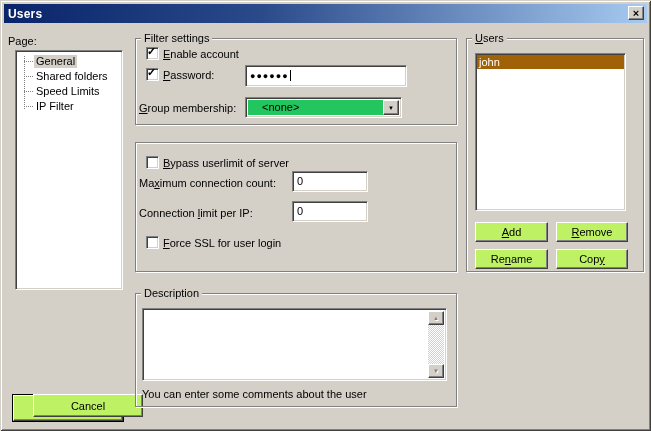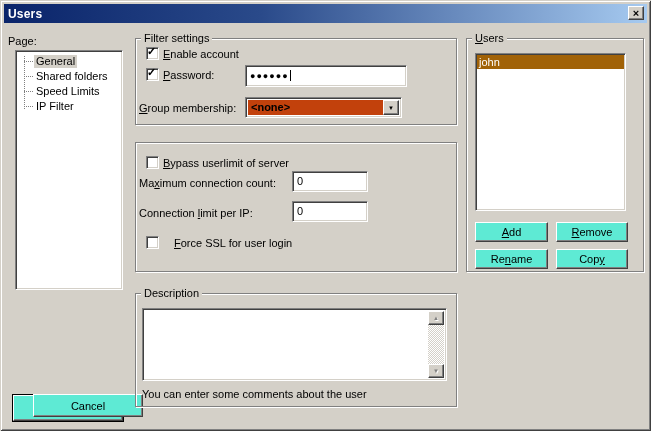--- a/index.html
+++ b/index.html
@@ -25,21 +25,21 @@
     display:flex;align-items:center;justify-content:center;
     font-size:11px;font-weight:bold;line-height:1;cursor:default;
   }
   
   .sunken{
     background:#fff;
     border:1px solid;border-color:#808080 #ffffff #ffffff #808080;
     box-shadow:inset 1px 1px 0 #404040, inset -1px -1px 0 #d4d0c8;
   }
   .button{
-    position:absolute;background:#5eead4;
+    position:absolute;background:#bef264;
     border:1px solid;border-color:#ffffff #404040 #404040 #ffffff;
     box-shadow:inset -1px -1px 0 #808080;
     display:flex;align-items:center;justify-content:center;
     font-size:11px;cursor:default;
   }
   .button.default{box-shadow:0 0 0 1px #000000, inset -1px -1px 0 #808080;}
   .group{
     position:absolute;
     border:1px solid #808080;
     box-shadow:inset 1px 1px 0 #ffffff, 1px 1px 0 #ffffff;
@@ -53,21 +53,21 @@
     box-shadow:inset 1px 1px 0 #404040, inset -1px -1px 0 #d4d0c8;
   }
   .checkbox .check{display:none;position:absolute;left:0px;top:-3px;font-size:11px;font-weight:bold;color:#000;}
   .checkbox.checked .check{display:block;}
   .label{position:absolute;white-space:nowrap;line-height:13px;}
   .field{position:absolute;padding-left:4px;line-height:18px;white-space:nowrap;overflow:hidden;}
   .pwd-dots{font-size:9px;letter-spacing:1px;line-height:20px;}
   .caret{display:inline-block;width:1px;height:11px;background:#000;vertical-align:-2px;margin-left:1px;}
   
   .combo{position:absolute;}
-  .combo-text{position:absolute;left:2px;top:2px;right:18px;bottom:2px;padding-left:3px;line-height:15px;background:#c2410c;white-space:nowrap;overflow:hidden;font-weight:bold;}
+  .combo-text{position:absolute;left:2px;top:2px;right:18px;bottom:2px;padding-left:14px;line-height:15px;background:#22c55e;white-space:nowrap;overflow:hidden;}
   .combo-arrow{
     position:absolute;top:2px;right:2px;bottom:2px;width:16px;background:#d4d0c8;
     border:1px solid;border-color:#ffffff #404040 #404040 #ffffff;
     box-shadow:inset -1px -1px 0 #808080;
     display:flex;align-items:center;justify-content:center;font-size:6px;line-height:1;
   }
   
   .tree{position:absolute;left:15px;top:50px;width:108px;height:240px;padding:3px 0 16px 0;}
   .tree-inner{position:relative;width:100%;height:100%;}
   .tree-inner::before{
@@ -175,21 +175,21 @@
 
   <div class="label" style="left:139px;top:177px;"><span>Ma</span><u>x</u><span>imum connection count:</span></div>
   <div class="field sunken" style="left:292px;top:171px;width:76px;height:21px;"><span>0</span></div>
 
   <div class="label" style="left:139px;top:207px;"><span>Connection </span><u>l</u><span>imit per IP:</span></div>
   <div class="field sunken" style="left:292px;top:201px;width:76px;height:21px;"><span>0</span></div>
 
   <div class="checkbox" style="left:146px;top:236px;">
     
   </div>
-  <div class="label" style="left:174px;top:237px;"><span></span><u>F</u><span>orce SSL for user login</span></div>
+  <div class="label" style="left:163px;top:237px;"><span></span><u>F</u><span>orce SSL for user login</span></div>
 
   <div class="group" style="left:135px;top:293px;width:322px;height:114px;">
     <span class="group-caption">Description</span>
   </div>
 
   <div class="textarea sunken" style="left:142px;top:308px;width:305px;height:73px;">
     <span></span>
     <div class="vscroll">
       <div class="sb-btn sb-up">
           <span>▲</span>

